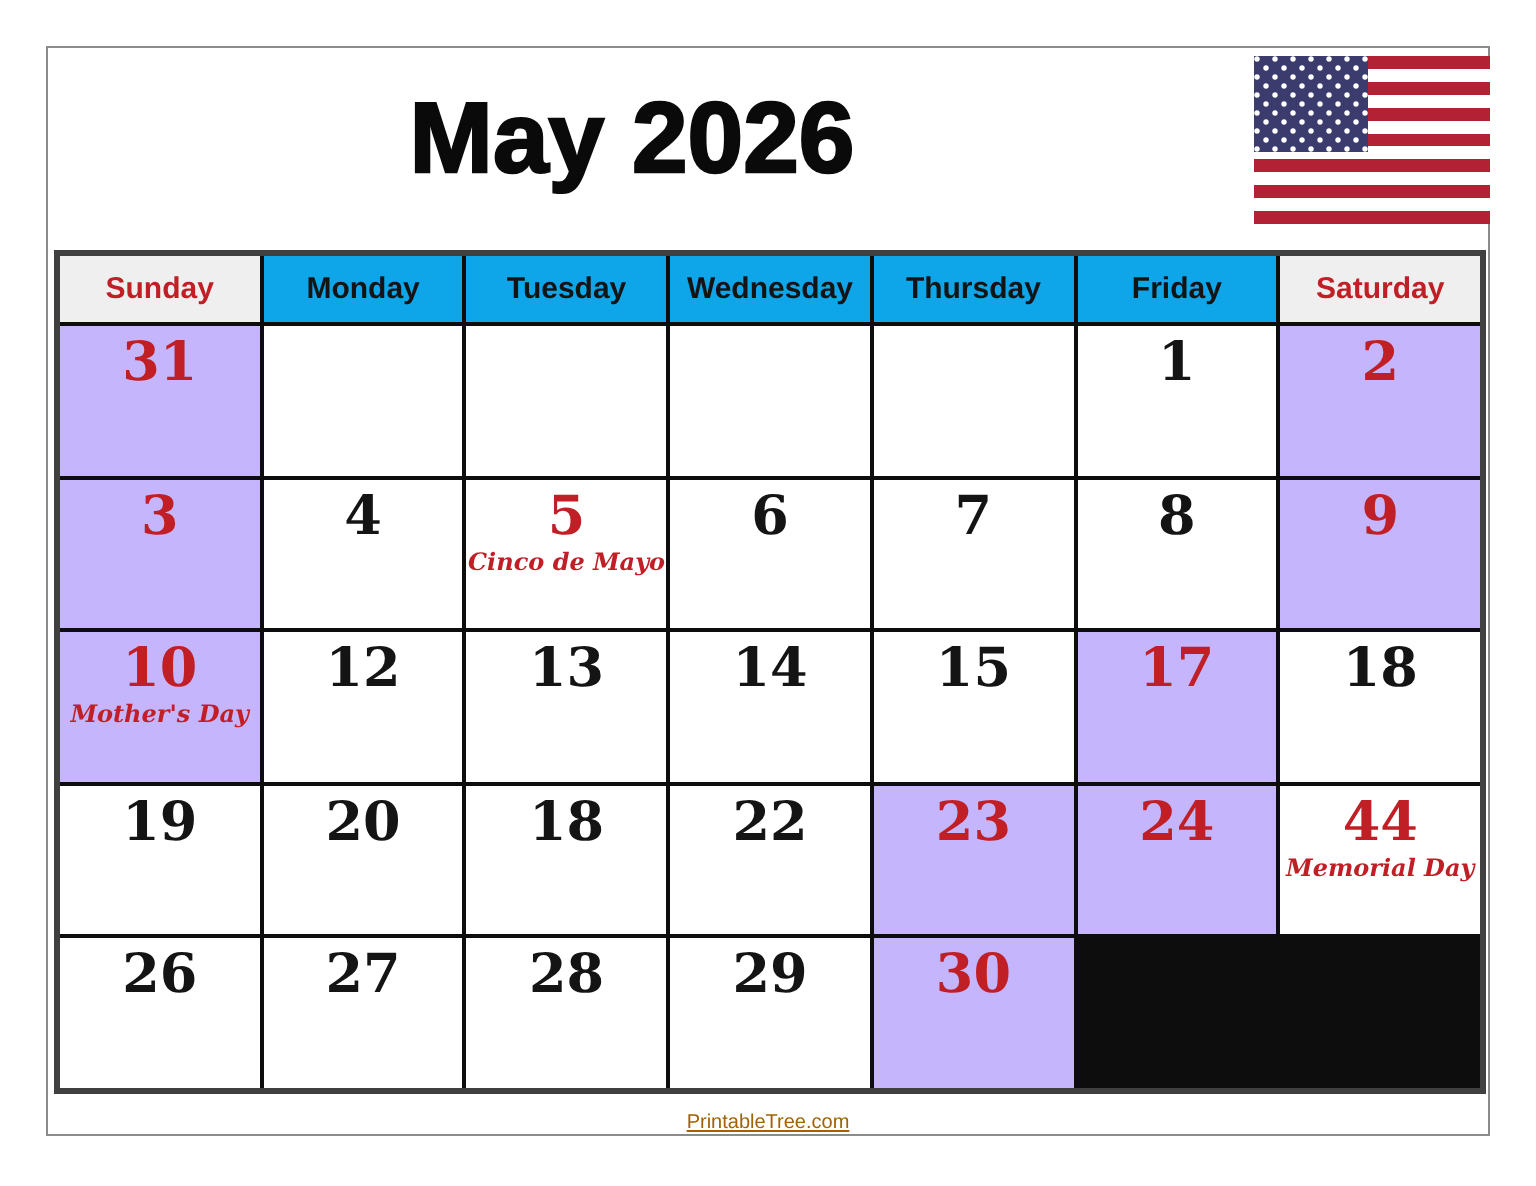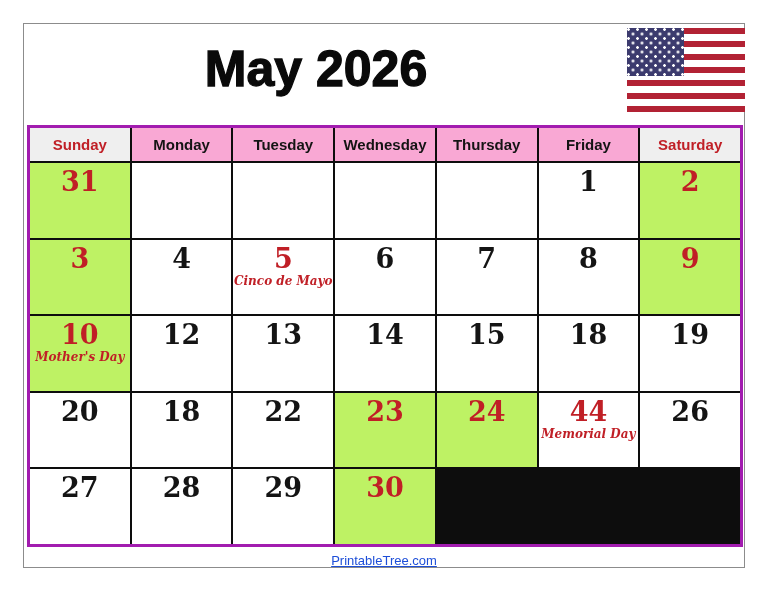--- a/index.html
+++ b/index.html
@@ -65,48 +65,48 @@
     background-position: 1.5px 1.5px, 6px 6px;
   }
   
   .calendar {
     position: absolute;
     left: 27px;
     top: 125px;
     width: 716px;
     height: 422px;
     box-sizing: border-box;
-    border: 3px solid #a21caf;
+    border: 3px solid #404040;
     background: #0d0d0d;
     display: grid;
     grid-template-columns: repeat(7, 1fr);
     grid-template-rows: 33px repeat(5, 1fr);
     gap: 2px;
   }
   .weekday-header {
-    background: #f9a8d4;
+    background: #0ea5e9;
     display: flex;
     align-items: center;
     justify-content: center;
     font-size: 15px;
     font-weight: bold;
     color: #141414;
     font-family: "Liberation Sans", sans-serif;
   }
   .weekday-header.weekend {
     background: #efefef;
     color: #c01f26;
   }
   .day-cell {
     background: #ffffff;
     text-align: center;
     padding-top: 3px;
     overflow: hidden;
   }
-  .day-cell.weekend { background: #bef264; }
+  .day-cell.weekend { background: #c4b5fd; }
   .day-number {
     display: block;
     font-family: "DejaVu Serif", serif;
     font-weight: bold;
     font-size: 27px;
     line-height: 1.15;
     color: #141414;
   }
   .day-number.red { color: #c01f26; }
   .holiday-label {
@@ -120,22 +120,22 @@
   }
   
   .footer {
     position: absolute;
     left: 0;
     top: 551px;
     width: 768px;
     text-align: center;
   }
   .footer a {
-    font-size: 13px;
-    color: #1d4ed8;
+    font-size: 10px;
+    color: #a16207;
     text-decoration: underline;
     font-family: "Liberation Sans", sans-serif;
     cursor: pointer;
   }
 </style>
 </head>
 <body>
 
 <div class="sheet-border"></div>
 
@@ -197,20 +197,23 @@
     </div>
     <div class="day-cell">
       <span class="day-number">13</span>
     </div>
     <div class="day-cell">
       <span class="day-number">14</span>
     </div>
     <div class="day-cell">
       <span class="day-number">15</span>
     </div>
+    <div class="day-cell weekend">
+      <span class="day-number red">17</span>
+    </div>
     <div class="day-cell">
       <span class="day-number">18</span>
     </div>
     <div class="day-cell">
       <span class="day-number">19</span>
     </div>
     <div class="day-cell">
       <span class="day-number">20</span>
     </div>
     <div class="day-cell">

